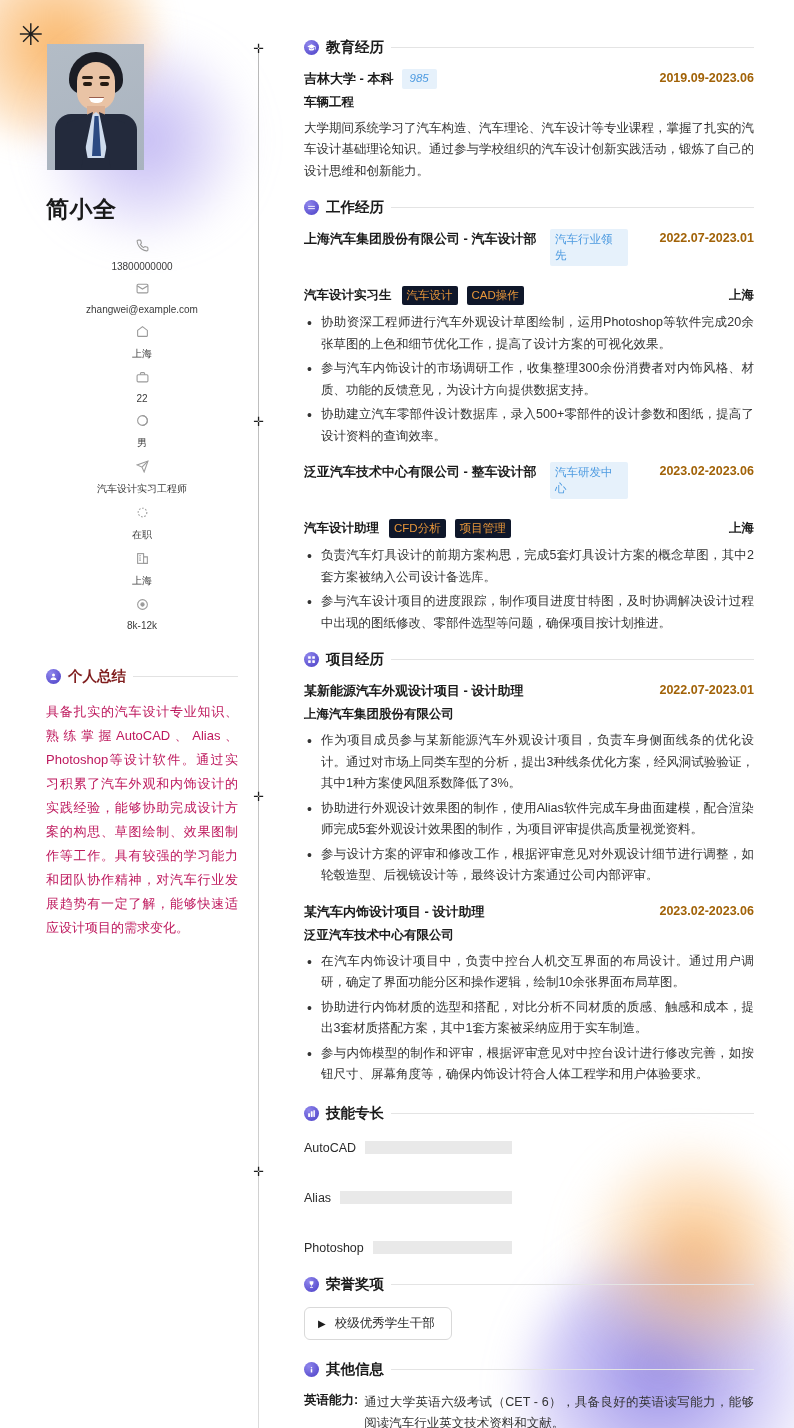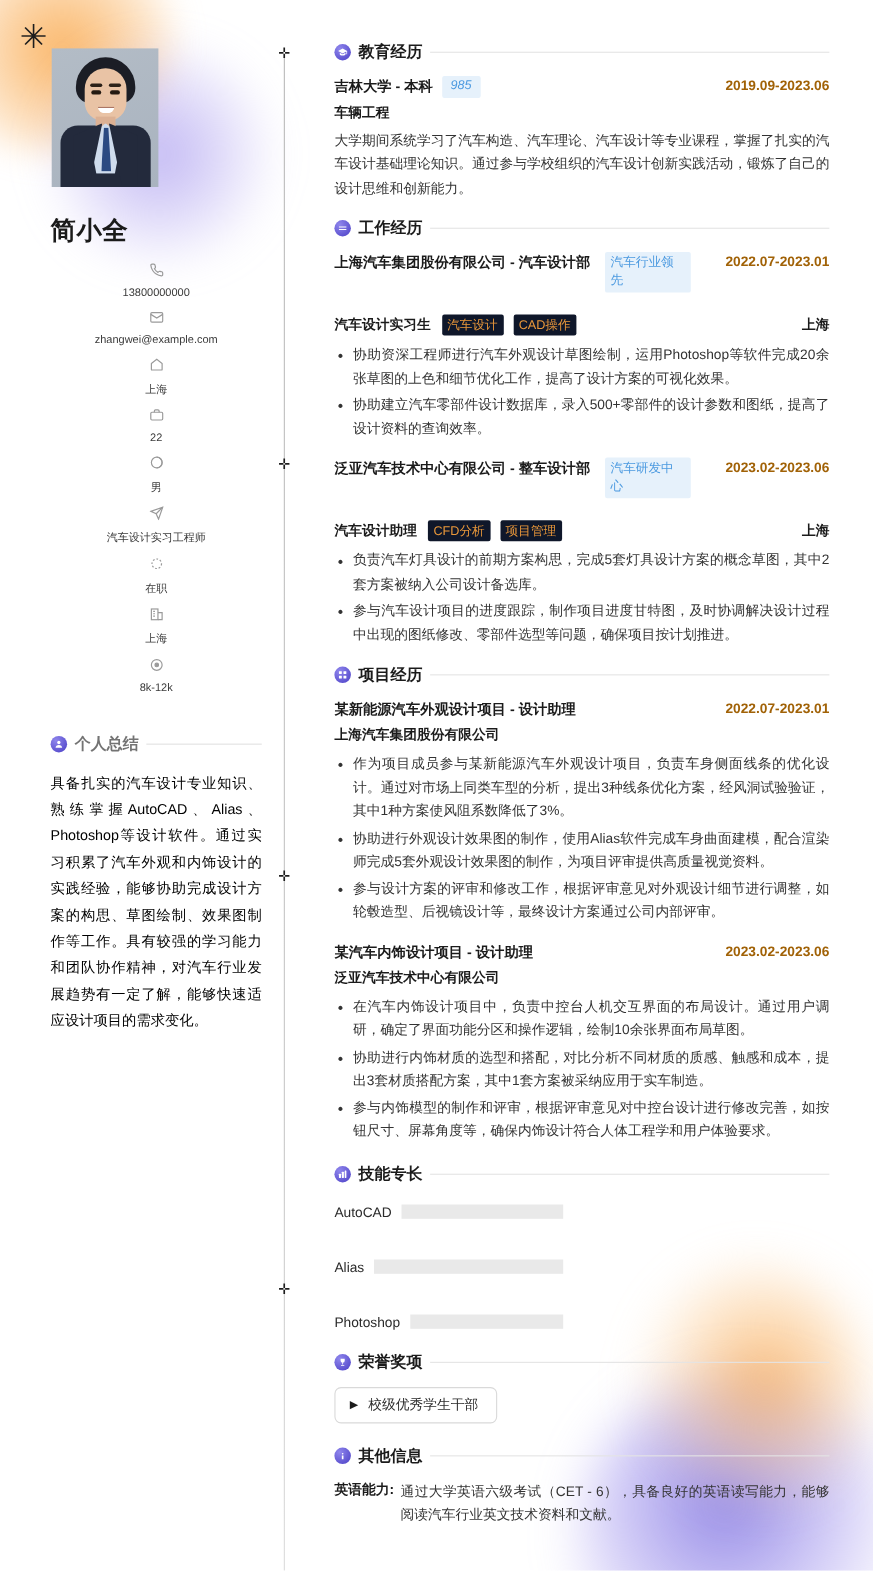--- a/index.html
+++ b/index.html
@@ -77,23 +77,23 @@
 
   .name { font-size: 23px; font-weight: 700; color: #1a1a1a; margin: 24px 0 14px 0; letter-spacing: .5px; }
 
   .contact-list { display: flex; flex-direction: column; gap: 10px; }
   .contact-item { display: flex; align-items: center; gap: 9px; font-size: 10px; color: #3a3a3a; flex-direction: column; }
   .contact-item .ico { width: 13px; height: 13px; flex: 0 0 13px; color: #9a9a9a; display:flex; align-items:center; justify-content:center; }
   .contact-item .ico svg { width: 13px; height: 13px; display:block; }
 
   .side-section { margin-top: 36px; }
   .side-head { display: flex; align-items: center; gap: 7px; margin-bottom: 14px; }
-  .side-head .title { font-size: 14.5px; font-weight: 700; color: #737373; white-space: nowrap; }
+  .side-head .title { font-size: 14.5px; font-weight: 700; color: #7f1d1d; white-space: nowrap; }
   .side-head .rule { flex: 1; height: 1px; background: #e2e2e2; }
-  .summary-text { font-size: 13px; line-height: 1.85; color: #000000; text-align: justify; }
+  .summary-text { font-size: 13px; line-height: 1.85; color: #be185d; text-align: justify; }
 
   
   .badge-ico {
     width: 15px; height: 15px; flex: 0 0 15px; border-radius: 50%;
     background: radial-gradient(circle at 32% 28%, #8f86ec 0%, #5b50cf 75%);
     position: relative; display: flex; align-items: center; justify-content: center;
   }
   .badge-ico svg { width: 9px; height: 9px; display: block; }
 
   
@@ -342,20 +342,21 @@
           <div class="row2">
             <span class="role">汽车设计实习生</span>
             <span class="tags">
               <span class="tag">汽车设计</span>
               <span class="tag">CAD操作</span>
             </span>
             <span class="loc">上海</span>
           </div>
           <ul class="bullets">
             <li>协助资深工程师进行汽车外观设计草图绘制，运用Photoshop等软件完成20余张草图的上色和细节优化工作，提高了设计方案的可视化效果。</li>
+            <li>参与汽车内饰设计的市场调研工作，收集整理300余份消费者对内饰风格、材质、功能的反馈意见，为设计方向提供数据支持。</li>
             <li>协助建立汽车零部件设计数据库，录入500+零部件的设计参数和图纸，提高了设计资料的查询效率。</li>
           </ul>
         </div>
 
         <div class="entry">
           <div class="row1">
             <span class="org">泛亚汽车技术中心有限公司 - 整车设计部</span>
             <span class="org-tag">汽车研发中心</span>
             <span class="date">2023.02-2023.06</span>
           </div>

